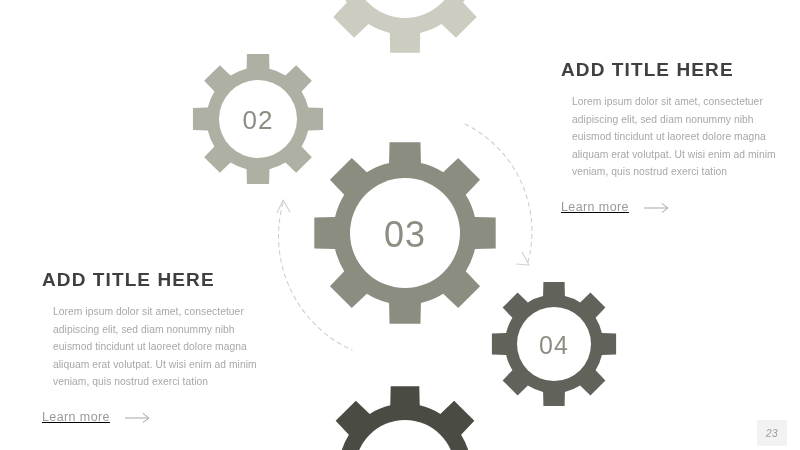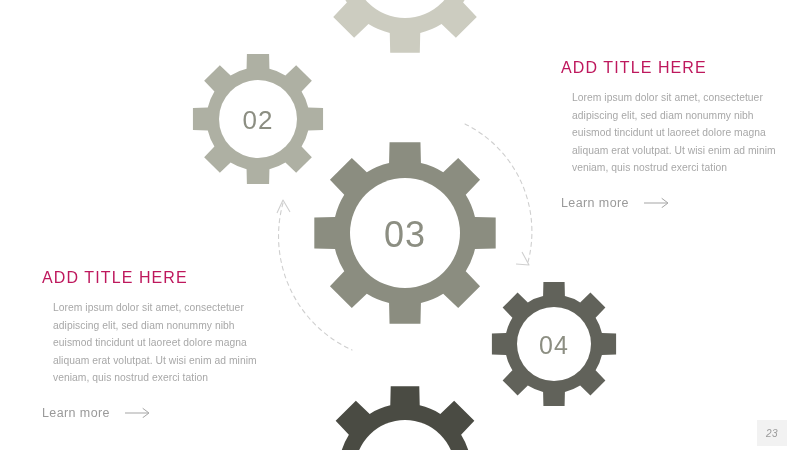--- a/index.html
+++ b/index.html
@@ -32,39 +32,41 @@
     letter-spacing: 1px;
   }
   .text-block {
     position: absolute;
     width: 230px;
   }
   #text-block-right { left: 561px; top: 59px; }
   #text-block-left  { left: 42px;  top: 269px; }
 
   .block-title {
-    font-size: 16px;
-    color: #be185d;
+    font-size: 19px;
+    color: #404040;
     letter-spacing: 1.1px;
     margin: 0 0 12px 0;
-    font-weight: 400;
+    font-weight: 700;
     white-space: nowrap;
   }
   .block-body {
     font-size: 10.3px;
     line-height: 17.6px;
     color: #a8a8a8;
     margin: 11px;
     letter-spacing: 0.05px;
   }
   .learn-more {
     display: flex;
+    align-items: center;
     margin-top: 19px;
     cursor: pointer;
     width: max-content;
+    text-decoration: underline;
   }
   .learn-more-label {
     font-size: 12.5px;
     color: #9a9a9a;
     letter-spacing: 0.4px;
   }
   .learn-more-arrow {
     margin-left: 14px;
     display: block;
   }

